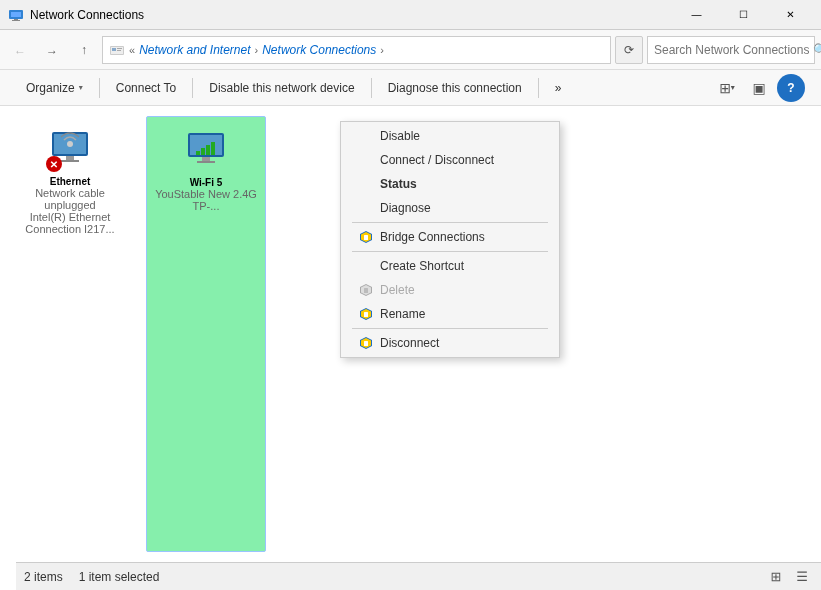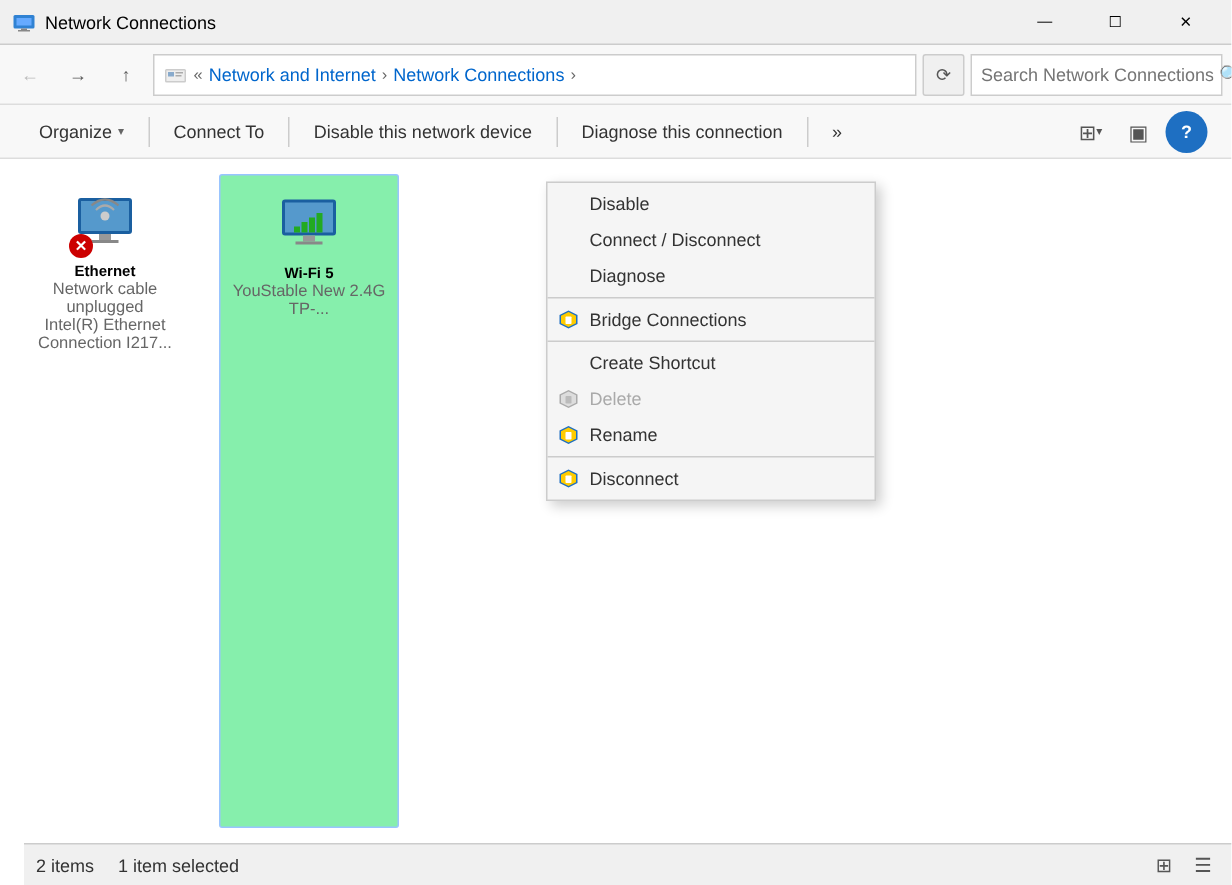--- a/index.html
+++ b/index.html
@@ -85,21 +85,21 @@
       gap: 4px;
       font-size: 12px;
       color: #333;
     }
     .address-path-icon {
       width: 16px;
       height: 16px;
       flex-shrink: 0;
     }
     .path-separator { color: #666; font-size: 11px; }
-    .path-link { color: #0066cc; cursor: pointer; }
+    .path-link { color: #0066cc; cursor: pointer; font-style: italic; }
     .address-refresh {
       width: 28px;
       height: 28px;
       display: flex;
       align-items: center;
       justify-content: center;
       cursor: pointer;
       color: #555;
       border: 1px solid #ccc;
       background: #f0f0f0;
@@ -266,22 +266,21 @@
     
     .context-menu {
       position: absolute;
       left: 340px;
       top: 15px;
       width: 220px;
       background: #f5f5f5;
       border: 1px solid #ccc;
       box-shadow: 3px 3px 8px rgba(0,0,0,0.2);
       z-index: 100;
-      padding: 2px 0;
-      margin-left: 24px;
+      padding: 2px 11px;
     }
     .ctx-item {
       height: 24px;
       display: flex;
       align-items: center;
       padding: 0 12px 0 28px;
       cursor: pointer;
       font-size: 12px;
       color: #333;
       position: relative;
@@ -456,20 +455,23 @@
     <div class="network-detail">TP-...</div>
   </div>
 
   <div class="context-menu">
     <div class="ctx-item">
       <span>Disable</span>
     </div>
     <div class="ctx-item">
       <span>Connect / Disconnect</span>
     </div>
+    <div class="ctx-item bold">
+      <span>Status</span>
+    </div>
     <div class="ctx-item">
       <span>Diagnose</span>
     </div>
     <div class="ctx-separator"></div>
     <div class="ctx-item">
       <span class="ctx-icon">
         <svg width="14" height="14" viewBox="0 0 14 14" xmlns="http://www.w3.org/2000/svg">
           <polygon points="7,1 13,4 13,10 7,13 1,10 1,4" fill="#1e6fc2"></polygon>
           <polygon points="7,2 12,4.5 12,9.5 7,12 2,9.5 2,4.5" fill="#ffcc00"></polygon>
           <rect x="5" y="5" width="4" height="5" fill="#fff" rx="0.5"></rect>

